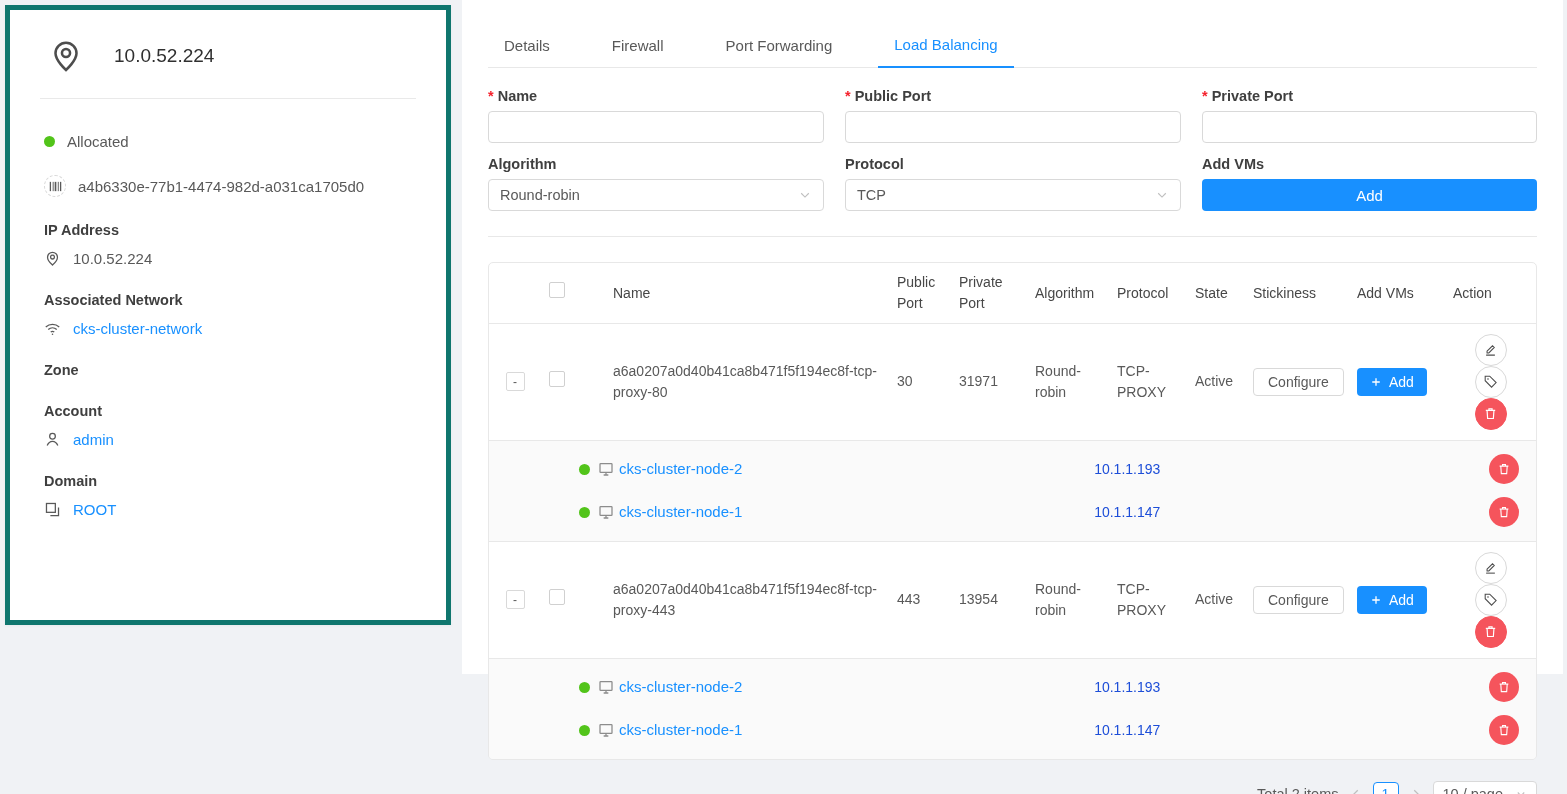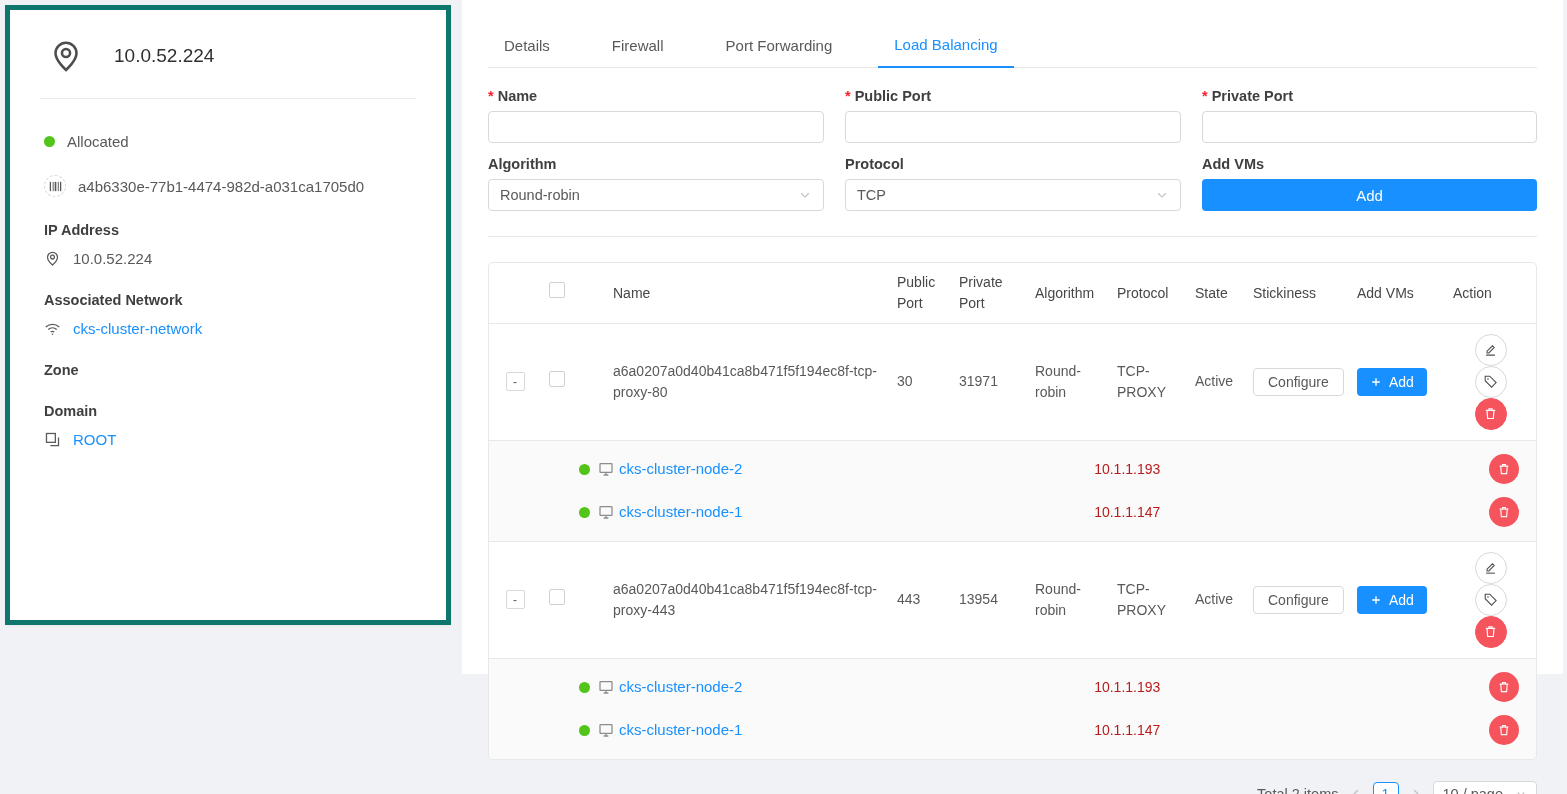--- a/index.html
+++ b/index.html
@@ -84,21 +84,21 @@
     color:#4d4d4d; display:flex; align-items:center; justify-content:center; cursor:pointer; }
   .icon-circle svg { width:15px; height:15px; }
   .icon-circle.danger { background:#f5545c; border-color:#f5545c; color:#fff; }
 
   .expanded-row td { background:#fafafa; border-bottom:1px solid #e8e8e8; padding:7px 0; }
   tbody.last .expanded-row td { border-bottom:none; }
   .vm-row { position:relative; display:flex; align-items:center; height:43px; padding-left:90px; padding-right:17px;text-align:right; }
   .vm-dot { width:11px; height:11px; border-radius:50%; background:#52c41a; margin-right:8px; flex:0 0 auto; }
   .vm-icon { width:16px; height:16px; color:#8c8c8c; margin-right:5px; flex:0 0 auto; }
   .vm-link { font-size:14.5px; }
-  .vm-ip { position:absolute; left:57.8%; color:#b91c1c; }
+  .vm-ip { position:absolute; left:57.8%; color:#1d4ed8; }
   .vm-del { margin-left:auto; width:30px; height:30px; border-radius:50%; border:none; background:#f5545c;
     color:#fff; display:flex; align-items:center; justify-content:center; cursor:pointer; }
   .vm-del svg { width:14px; height:14px; }
 
   
   .pagination { display:flex; justify-content:flex-end; align-items:center; gap:10px; margin-top:21px; color:#595959; }
   .pg-chev { width:14px; height:14px; color:#bfbfbf; cursor:pointer; }
   .pg-current { min-width:26px; height:25px; border:1px solid #1890ff; border-radius:4px; color:#1890ff;
     display:flex; align-items:center; justify-content:center; font-size:14px; background:#fff; cursor:pointer;
     font-family:inherit; }
@@ -163,20 +163,30 @@
             <circle cx="12" cy="20" r="1.1" fill="currentColor" stroke="none"></circle>
         </svg>
         <a class="link">cks-cluster-network</a>
       </div>
     </div>
 
     <div class="info-section">
       <div class="info-label">Zone</div>
     </div>
 
+    <div class="info-section">
+      <div class="info-label">Account</div>
+      <div class="info-value-row">
+        <svg class="info-icon" viewBox="0 0 24 24" fill="none" stroke="currentColor" stroke-width="1.8">
+          <circle cx="12" cy="7.5" r="4"></circle>
+            <path d="M4.5 20.5c1.6-4 4.4-6 7.5-6s5.9 2 7.5 6"></path>
+        </svg>
+        <a class="link">admin</a>
+      </div>
+    </div>
 
     <div class="info-section">
       <div class="info-label">Domain</div>
       <div class="info-value-row">
         <svg class="info-icon" viewBox="0 0 24 24" fill="none" stroke="currentColor" stroke-width="1.8">
           <rect x="3.5" y="3.5" width="12.5" height="12.5"></rect>
             <path d="M9 20.5h11.5V9"></path>
         </svg>
         <a class="link">ROOT</a>
       </div>

